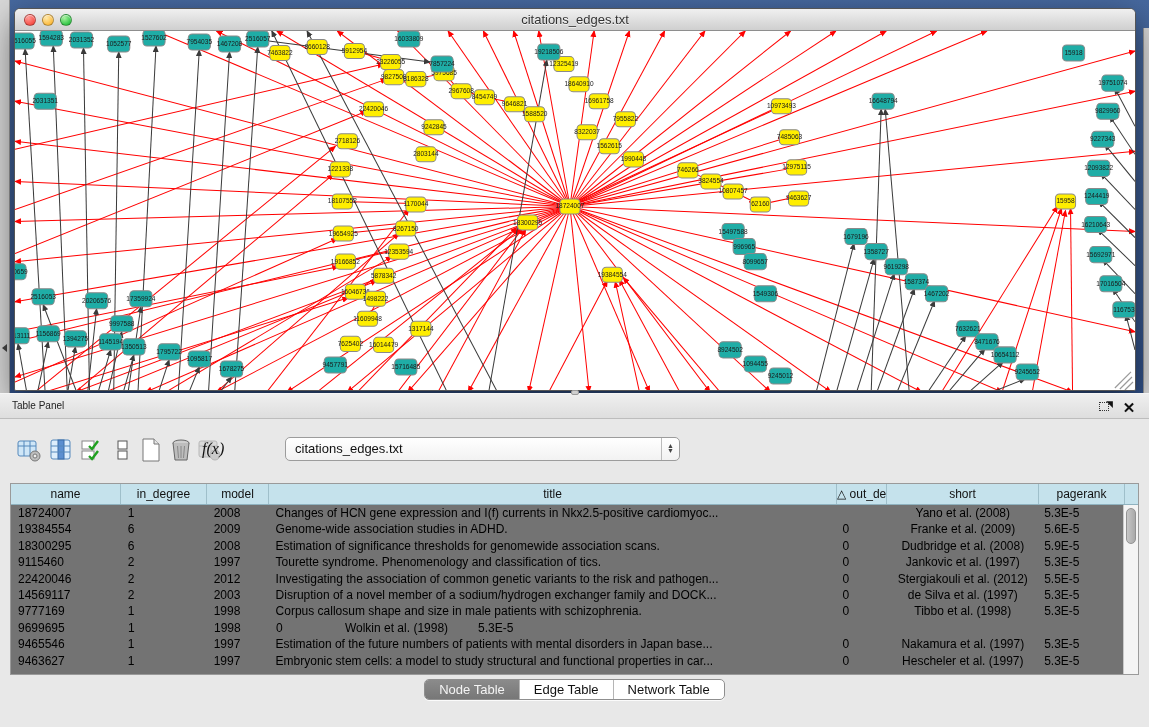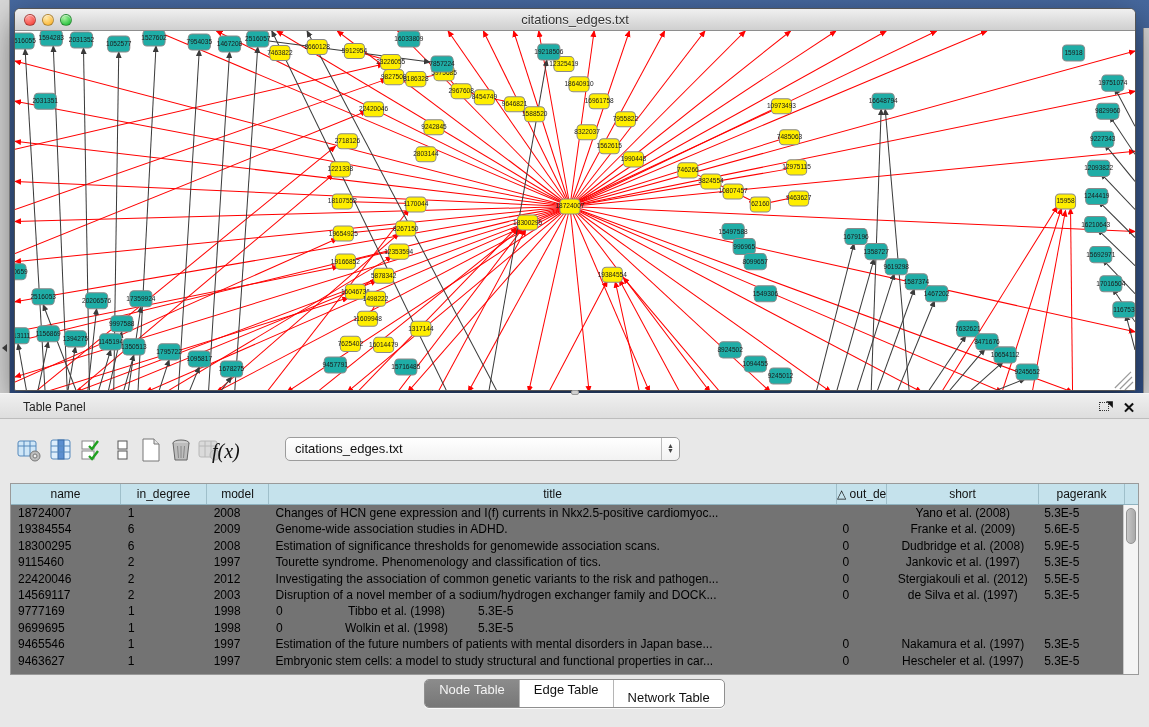--- a/index.html
+++ b/index.html
@@ -32,34 +32,34 @@
   .light.g { background:radial-gradient(circle at 35% 30%,#a9f2a0,#33c748 70%); }
   #canvas-wrap { position:absolute; left:0; top:22px; right:0; bottom:0; background:#fff;
     border-radius:0 0 2px 2px; overflow:hidden; }
   #gsvg { display:block; }
 
   
   #table-panel { position:absolute; left:0; top:393px; width:1149px; height:334px;
     background:#e8e8e8; }
   #tp-header { height:26px; background:linear-gradient(180deg,#efefef,#dedede);
     border-top:1px solid #f5f5f5; border-bottom:1px solid #bdbdbd; position:relative; }
-  #tp-header .tp-title { position:absolute; left:12px; top:6px; font-size:12px; color:#222;margin-left:11px; }
+  #tp-header .tp-title { position:absolute; left:12px; top:6px; font-size:10px; color:#222; }
   #tp-grip { position:absolute; left:571px; top:-4px; width:8px; height:5px;
     border:1px solid #9a9a9a; border-radius:2px; background:#cfcfcf; }
   .tp-btn { position:absolute; top:5px; width:16px; height:16px; cursor:default; }
   #float-btn { right:36px; }
   #float-btn .sq { position:absolute; left:2px; top:3px; width:10px; height:9px;
     border:1px dotted #333; }
   #float-btn .ar { position:absolute; right:0; top:0; font-size:9px; color:#111; }
   #close-btn { right:12px; font-size:15px; font-weight:bold; color:#111; text-align:center; }
 
   #toolbar { position:absolute; left:0; top:40px; height:36px; width:100%; }
   .tool { position:absolute; top:4px; width:26px; height:26px; }
   .tool svg { display:block; }
-  #fx-label { position:absolute; left:212px; top:7px; font-size:20px; font-style:italic;
+  #fx-label { position:absolute; left:202px; top:7px; font-size:16px; font-style:italic;
     font-family:"Liberation Serif", serif; color:#111; }
   #table-combo { position:absolute; left:285px; top:4px; width:395px; height:24px;
     background:linear-gradient(180deg,#ffffff,#f2f2f2); border:1px solid #9c9c9c;
     border-radius:5px; font-size:13px; color:#111; line-height:22px; padding-left:9px; }
   #table-combo .stepper { position:absolute; right:0; top:0; width:18px; height:22px;
     border-left:1px solid #bbb; text-align:center; }
   #table-combo .stepper span { display:block; font-size:7px; line-height:5px; color:#444; }
   #table-combo .stepper { padding-top:5px; }
 
   #table-box { position:absolute; left:10px; top:90px; width:1129px; height:192px;
@@ -73,21 +73,21 @@
     overflow:hidden; white-space:nowrap; }
   #vscroll { position:absolute; right:0; top:21px; bottom:0; width:15px;
     background:#f4f4f4; border-left:1px solid #c9c9c9; }
   #vscroll .thumb { position:absolute; left:2px; top:3px; width:10px; height:36px;
     background:linear-gradient(90deg,#c6c6c6,#a9a9a9); border-radius:5px; border:1px solid #929292; }
 
   #tabs { position:absolute; left:0; top:286px; width:100%; height:20px; text-align:center; }
   #seg { display:inline-flex; border:1px solid #8f8f8f; border-radius:5px; overflow:hidden;
     background:#fff; box-shadow:0 1px 0 rgba(255,255,255,.8); }
   .seg-btn { font-size:13px; padding:2px 14px 2px; color:#111; border-right:1px solid #b5b5b5; }
-  .seg-btn:last-child { border-right:none;margin-top:8px; }
+  .seg-btn:last-child { border-right:none; }
   .seg-btn.selected { background:linear-gradient(180deg,#8b8b8b,#777); color:#f4f4f4; }
 
   #status-bar { position:absolute; left:0; bottom:0; width:100%; height:27px;
     background:linear-gradient(180deg,#e9e9e9,#d7d7d7); border-top:1px solid #b0b0b0; }
   #status-bar .mem { position:absolute; right:30px; top:7px; font-size:12px; color:#222; }
   #mem-dot { position:absolute; right:9px; top:6px; width:13px; height:13px; border-radius:50%;
     background:radial-gradient(circle at 35% 30%,#8bee7f,#3ecb3e 75%); border:1px solid #7a7a7a; }
 </style>
 </head>
 <body>
@@ -611,20 +611,21 @@
             <div class="td" style="width: 62px; text-align: left;">2003</div>
             <div class="td" style="width: 568px; text-align: left;">Disruption of a novel member of a sodium/hydrogen exchanger family and DOCK...</div>
             <div class="td" style="width: 50px; text-align: left;">0</div>
             <div class="td" style="width: 152px; text-align: center;">de Silva et al. (1997)</div>
             <div class="td" style="width: 86px; text-align: left;">5.3E-5</div>
           </div>
           <div class="trow">
             <div class="td" style="width: 110px; text-align: left;">9777169</div>
             <div class="td" style="width: 86px; text-align: left;">1</div>
             <div class="td" style="width: 62px; text-align: left;">1998</div>
+            <div class="td" style="width: 568px; text-align: left;">Corpus callosum shape and size in male patients with schizophrenia.</div>
             <div class="td" style="width: 50px; text-align: left;">0</div>
             <div class="td" style="width: 152px; text-align: center;">Tibbo et al. (1998)</div>
             <div class="td" style="width: 86px; text-align: left;">5.3E-5</div>
           </div>
           <div class="trow">
             <div class="td" style="width: 110px; text-align: left;">9699695</div>
             <div class="td" style="width: 86px; text-align: left;">1</div>
             <div class="td" style="width: 62px; text-align: left;">1998</div>
             <div class="td" style="width: 50px; text-align: left;">0</div>
             <div class="td" style="width: 152px; text-align: center;">Wolkin et al. (1998)</div>

